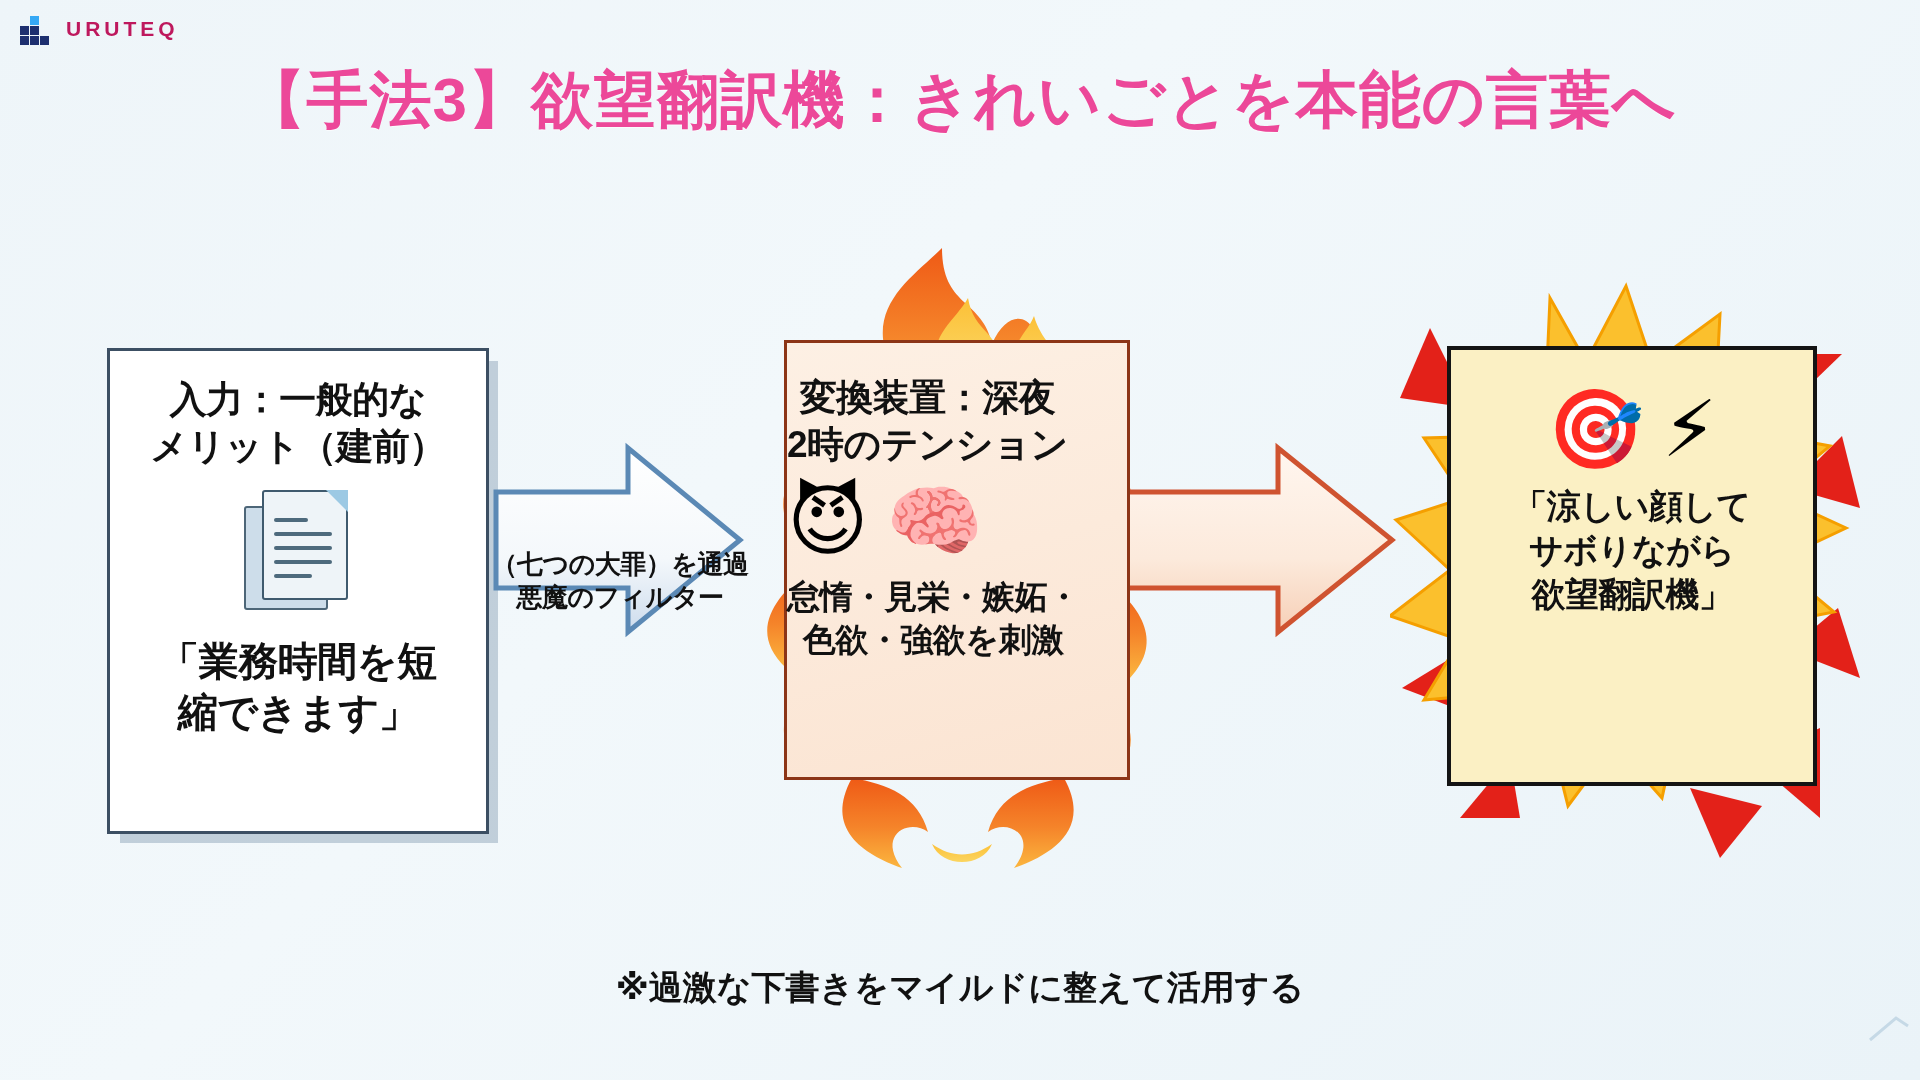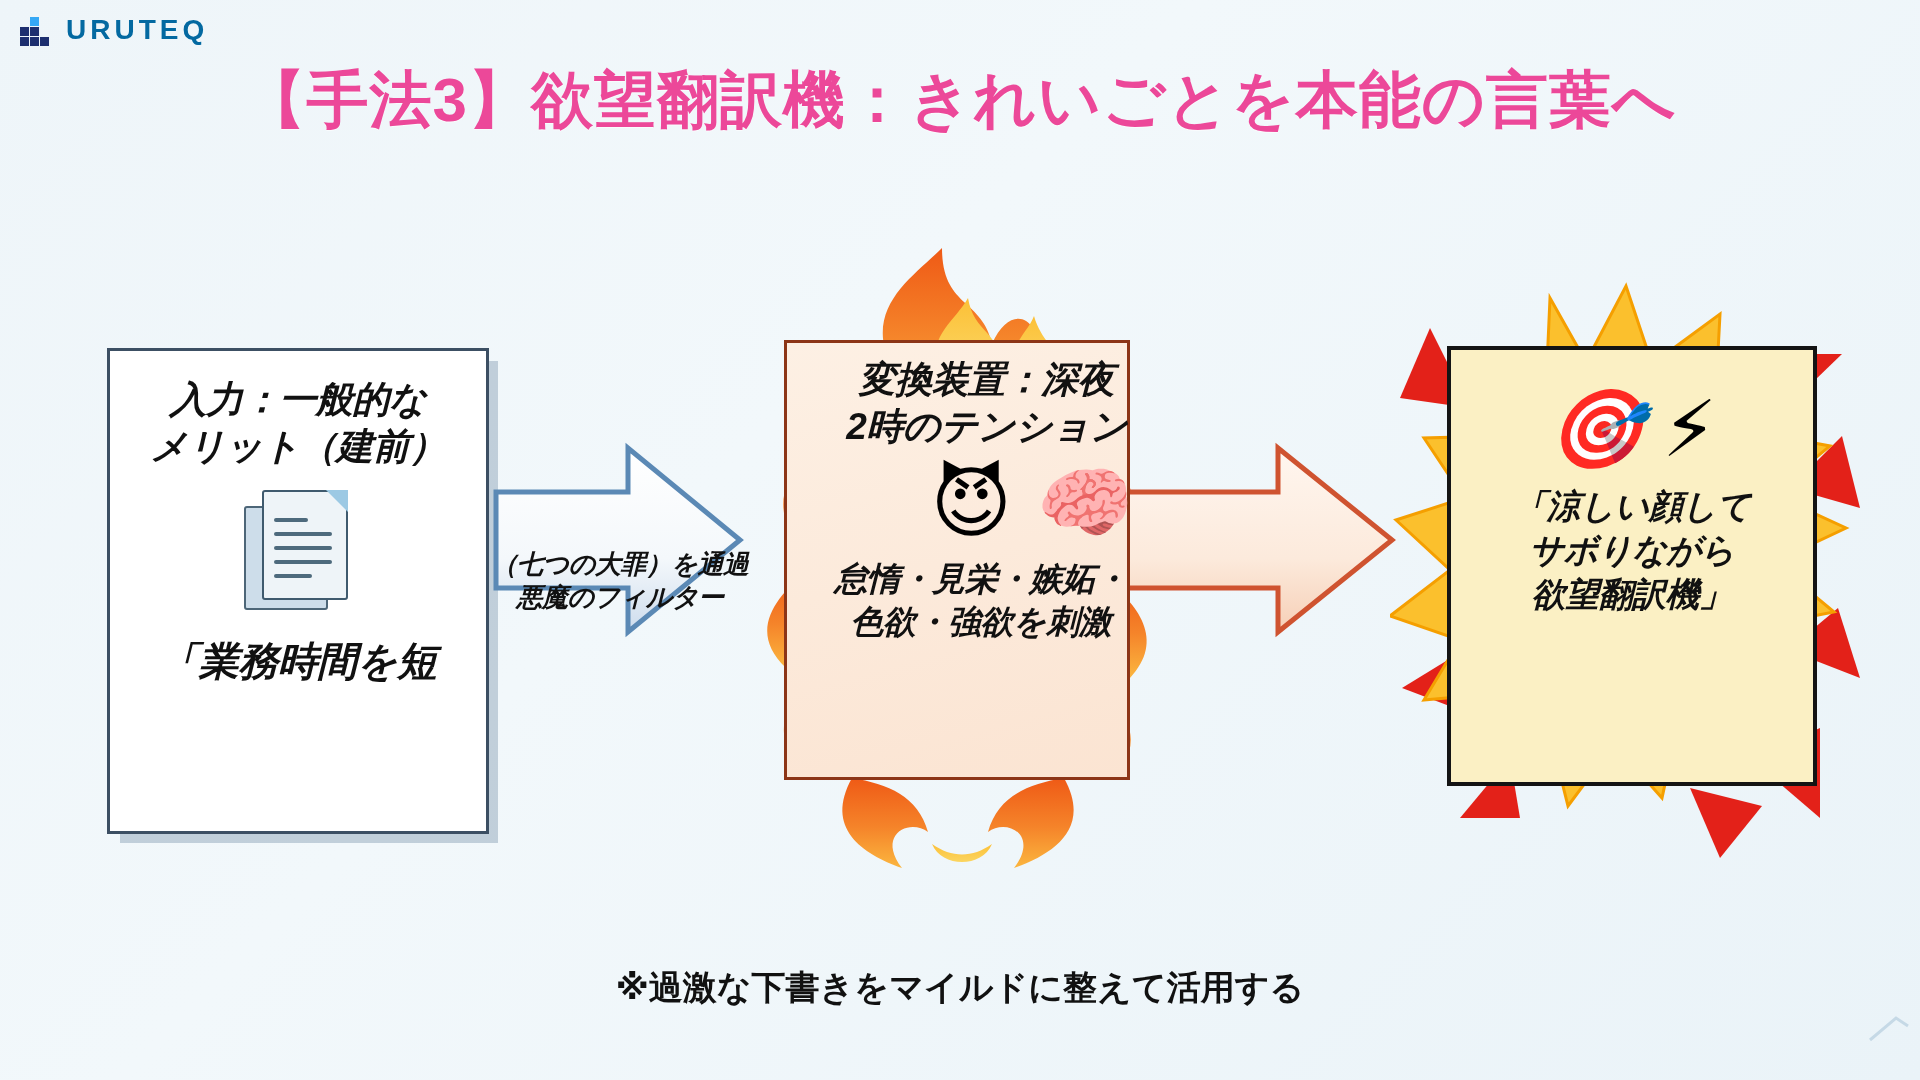--- a/index.html
+++ b/index.html
@@ -37,24 +37,24 @@
     height: 9px;
     background: #1d2f6f;
   }
   .logo-mark i.c1 { left: 0px;  top: 12px; }
   .logo-mark i.c2 { left: 0px;  top: 22px; }
   .logo-mark i.c3 { left: 10px; top: 12px; }
   .logo-mark i.c4 { left: 10px; top: 22px; }
   .logo-mark i.c5 { left: 10px; top: 2px; background: #35a8f5; }
   .logo-mark i.c6 { left: 20px; top: 22px; }
   .logo-text {
-    font-size: 28px;
+    font-size: 21px;
     letter-spacing: 4px;
     font-weight: 700;
-    color: #0369a1;
+    color: #be185d;
   }
 
   
   .slide-title {
     position: absolute;
     top: 58px;
     left: 0;
     width: 1920px;
     text-align: center;
     font-size: 62px;
@@ -64,21 +64,20 @@
     white-space: nowrap;
     text-shadow: 0 1px 0 rgba(255,255,255,0.6);
   }
 
   
   .stage {
     position: absolute;
     top: 0; left: 0;
     width: 1908px;
     height: 1080px;
-    font-style: italic;
   }
 
   
   .box-input {
     position: absolute;
     left: 107px;
     top: 348px;
     width: 382px;
     height: 486px;
     background: #ffffff;
@@ -163,22 +162,22 @@
     left: 42px;
     top: 92px;
     width: 346px;
     height: 440px;
     background: linear-gradient(165deg, #fdf0e4 0%, #fbe4d2 100%);
     border: 3px solid #8c3517;
     box-sizing: border-box;
     z-index: 5;
     display: flex;
     flex-direction: column;
-    align-items: flex-end;
-    padding-top: 14px;
+    align-items: flex-start;
+    padding-top: 32px;
   }
   .box-transform .hdr {
     font-size: 37px;
     font-weight: 800;
     color: #111;
     line-height: 1.26;
     text-align: center;
     letter-spacing: -0.5px;
   }
   .emoji-row {
@@ -319,20 +318,21 @@
         <span class="fold"></span>
         <span class="ln l1"></span>
           <span class="ln l2"></span>
         <span class="ln l3"></span>
           <span class="ln l4"></span>
         <span class="ln l5"></span>
       </span>
     </div>
     <div class="quote">
       <div>「業務時間を短</div>
+      <div>縮できます」</div>
     </div>
   </div>
 
   <svg class="arrow1" width="260" height="200" viewBox="0 0 260 200">
     <defs>
       <linearGradient id="ag1" x1="0" y1="0" x2="0" y2="1">
         <stop offset="0%" stop-color="#ffffff"></stop>
         <stop offset="60%" stop-color="#f4f8fb"></stop>
         <stop offset="100%" stop-color="#cddced"></stop>
       </linearGradient>

